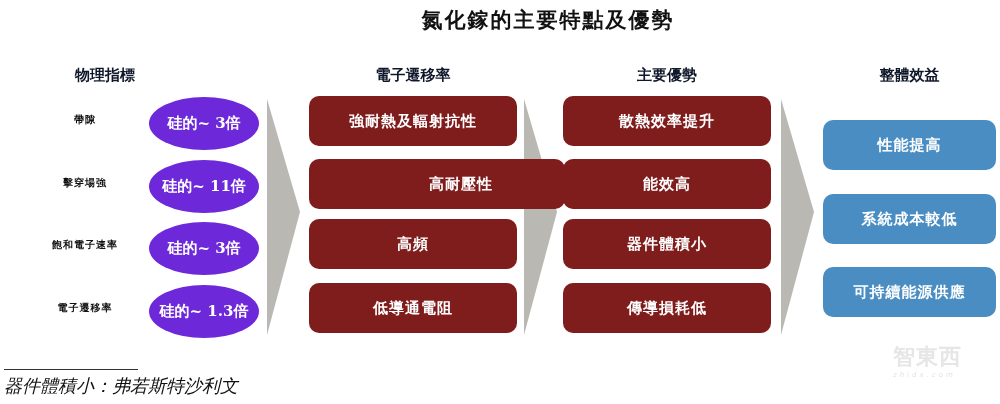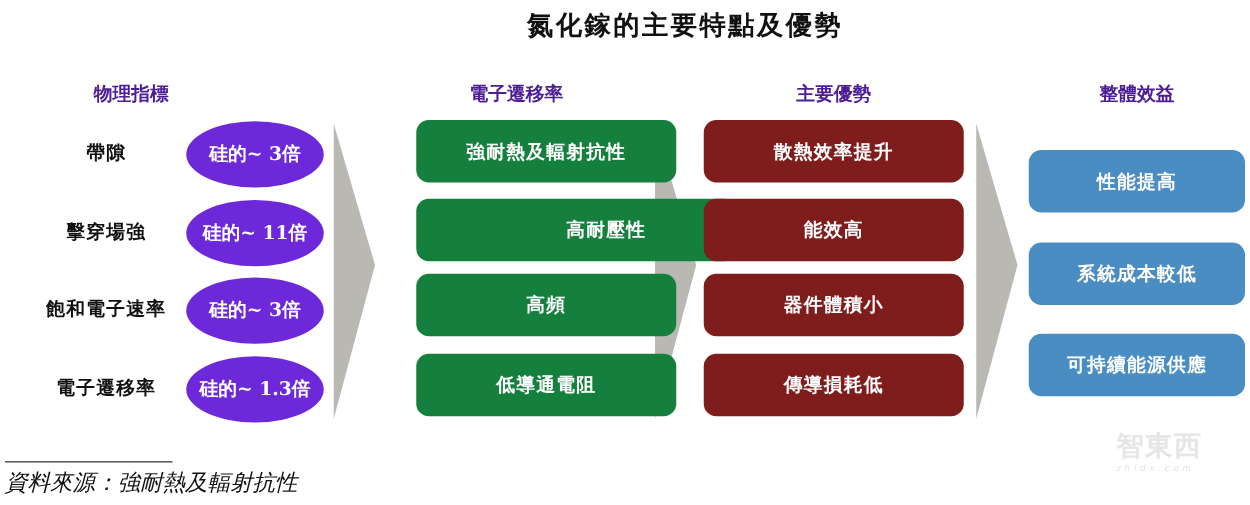--- a/index.html
+++ b/index.html
@@ -5,39 +5,39 @@
   html, body { margin: 0; padding: 0; }
   body {
     width: 1000px; height: 404px; background: #ffffff; position: relative; overflow: hidden;
     font-family: "DejaVu Sans", "Liberation Sans", sans-serif;
   }
   .title {
     position: absolute; left: 0; width: 1000px; top: 6px; text-align: center;
     font-size: 21px; font-weight: bold; color: #111; letter-spacing: 2px; padding-left: 48px;
   }
   .col-head {
-    position: absolute; top: 66px; font-size: 15px; font-weight: bold; color: #4c1d95;
+    position: absolute; top: 66px; font-size: 15px; font-weight: bold; color: #0f172a;
     text-align: center;
   }
   .metric-label {
-    position: absolute; font-size: 15px; font-weight: bold; color: #111;
+    position: absolute; font-size: 10px; font-weight: bold; color: #111;
     text-align: center; width: 130px; left: 20px; letter-spacing: 1px;
   }
   .ellipse {
     position: absolute; left: 149px; width: 110px; height: 53px; border-radius: 50%;
     background: #6d28d9; color: #fff; font-size: 15px; font-weight: bold;
     display: flex; align-items: center; justify-content: center;
     font-family: "DejaVu Serif", "Liberation Serif", serif;
   }
   .chev { position: absolute; top: 99px; }
   .box {
     position: absolute; border-radius: 10px; color: #fff; font-size: 15px; font-weight: bold;
     display: flex; align-items: center; justify-content: center; letter-spacing: 1px;
   }
-  .c2 { left: 309px; width: 208px; height: 50px; background: #15803d; margin-left: 24px; }
+  .c2 { left: 309px; width: 208px; height: 50px; background: #7f1d1d; }
   .c3 { left: 563px; width: 208px; height: 50px; background: #7f1d1d; }
   .c4 { left: 823px; width: 173px; height: 50px; background: #4a8dc2; }
   .rule { position: absolute; left: 4px; top: 369px; width: 134px; height: 1px; background: #333; }
   .source {
     position: absolute; left: 4px; top: 374px; font-size: 18px; font-style: italic; color: #111;
     font-family: "DejaVu Serif", "Liberation Serif", serif;
   }
   .wm {
     position: absolute; left: 893px; top: 342px; font-size: 22px; font-weight: bold; color: #e6e6e6;
     letter-spacing: 1px;
@@ -87,16 +87,16 @@
 <div class="box c3" style="top:96px;">散熱效率提升</div>
 <div class="box c3" style="top:159px;">能效高</div>
 <div class="box c3" style="top:219px;">器件體積小</div>
 <div class="box c3" style="top:283px;">傳導損耗低</div>
 
 <div class="box c4" style="top:120px;">性能提高</div>
 <div class="box c4" style="top:194px;">系統成本較低</div>
 <div class="box c4" style="top:267px;">可持續能源供應</div>
 
 <div class="rule"></div>
-<div class="source">資料來源：強耐熱及輻射抗性</div>
+<div class="source">器件體積小：弗若斯特沙利文</div>
 
 <div class="wm">智東西</div>
 <div class="wm-sub">zhidx.com</div>
 
 </body></html>

